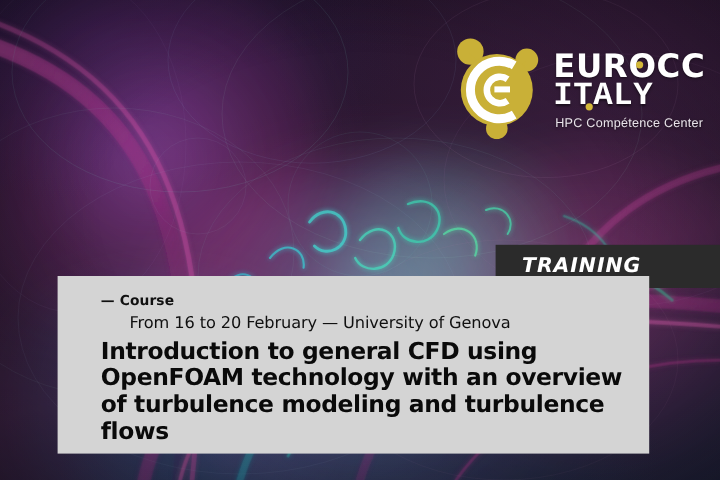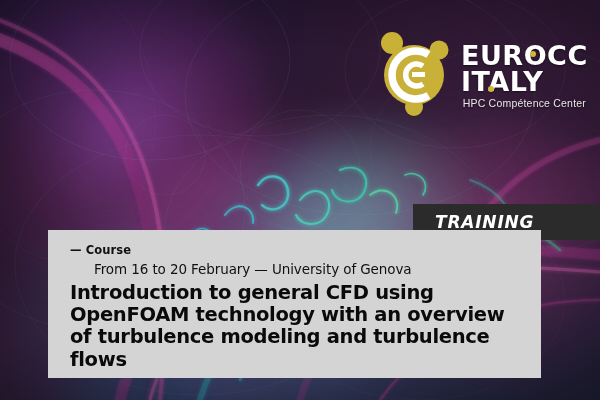--- a/index.html
+++ b/index.html
@@ -77,21 +77,21 @@
   .logo-word { display: flex; flex-direction: column; line-height: 1; padding-top: 6px; }
   .logo-line {
     font-family: "DejaVu Sans", sans-serif;
     font-weight: bold;
     color: #ffffff;
     font-size: 27px;
     letter-spacing: 0.5px;
     position: relative;
     text-shadow: 0 1px 2px rgba(0,0,0,0.5);
   }
-  .logo-line.l2 { margin-top: -1px; }
+  .logo-line.l2 { margin-top: -1px; font-family: Liberation Mono, monospace; }
   .logo-tag {
     font-family: "Liberation Sans", sans-serif;
     color: #e9e4ea;
     font-size: 10.5px;
     letter-spacing: 0.2px;
     margin-top: 3px;
     text-shadow: 0 1px 2px rgba(0,0,0,0.55);
     text-align: center;
   }
   .gold-dot {
@@ -127,21 +127,21 @@
 
   
   .card {
     position: absolute;
     left: 48px;
     top: 230px;
     width: 493px;
     height: 148px;
     background: #d4d4d4;
     box-sizing: border-box;
-    padding: 13px 20px 0 22px;
+    padding: 13px 20px 0 36px;
   }
   .kicker {
     font-family: "DejaVu Sans", sans-serif;
     font-size: 11.5px;
     font-weight: bold;
     color: #101010;
     letter-spacing: 0.1px;
     white-space: nowrap;
   }
   .meta {

